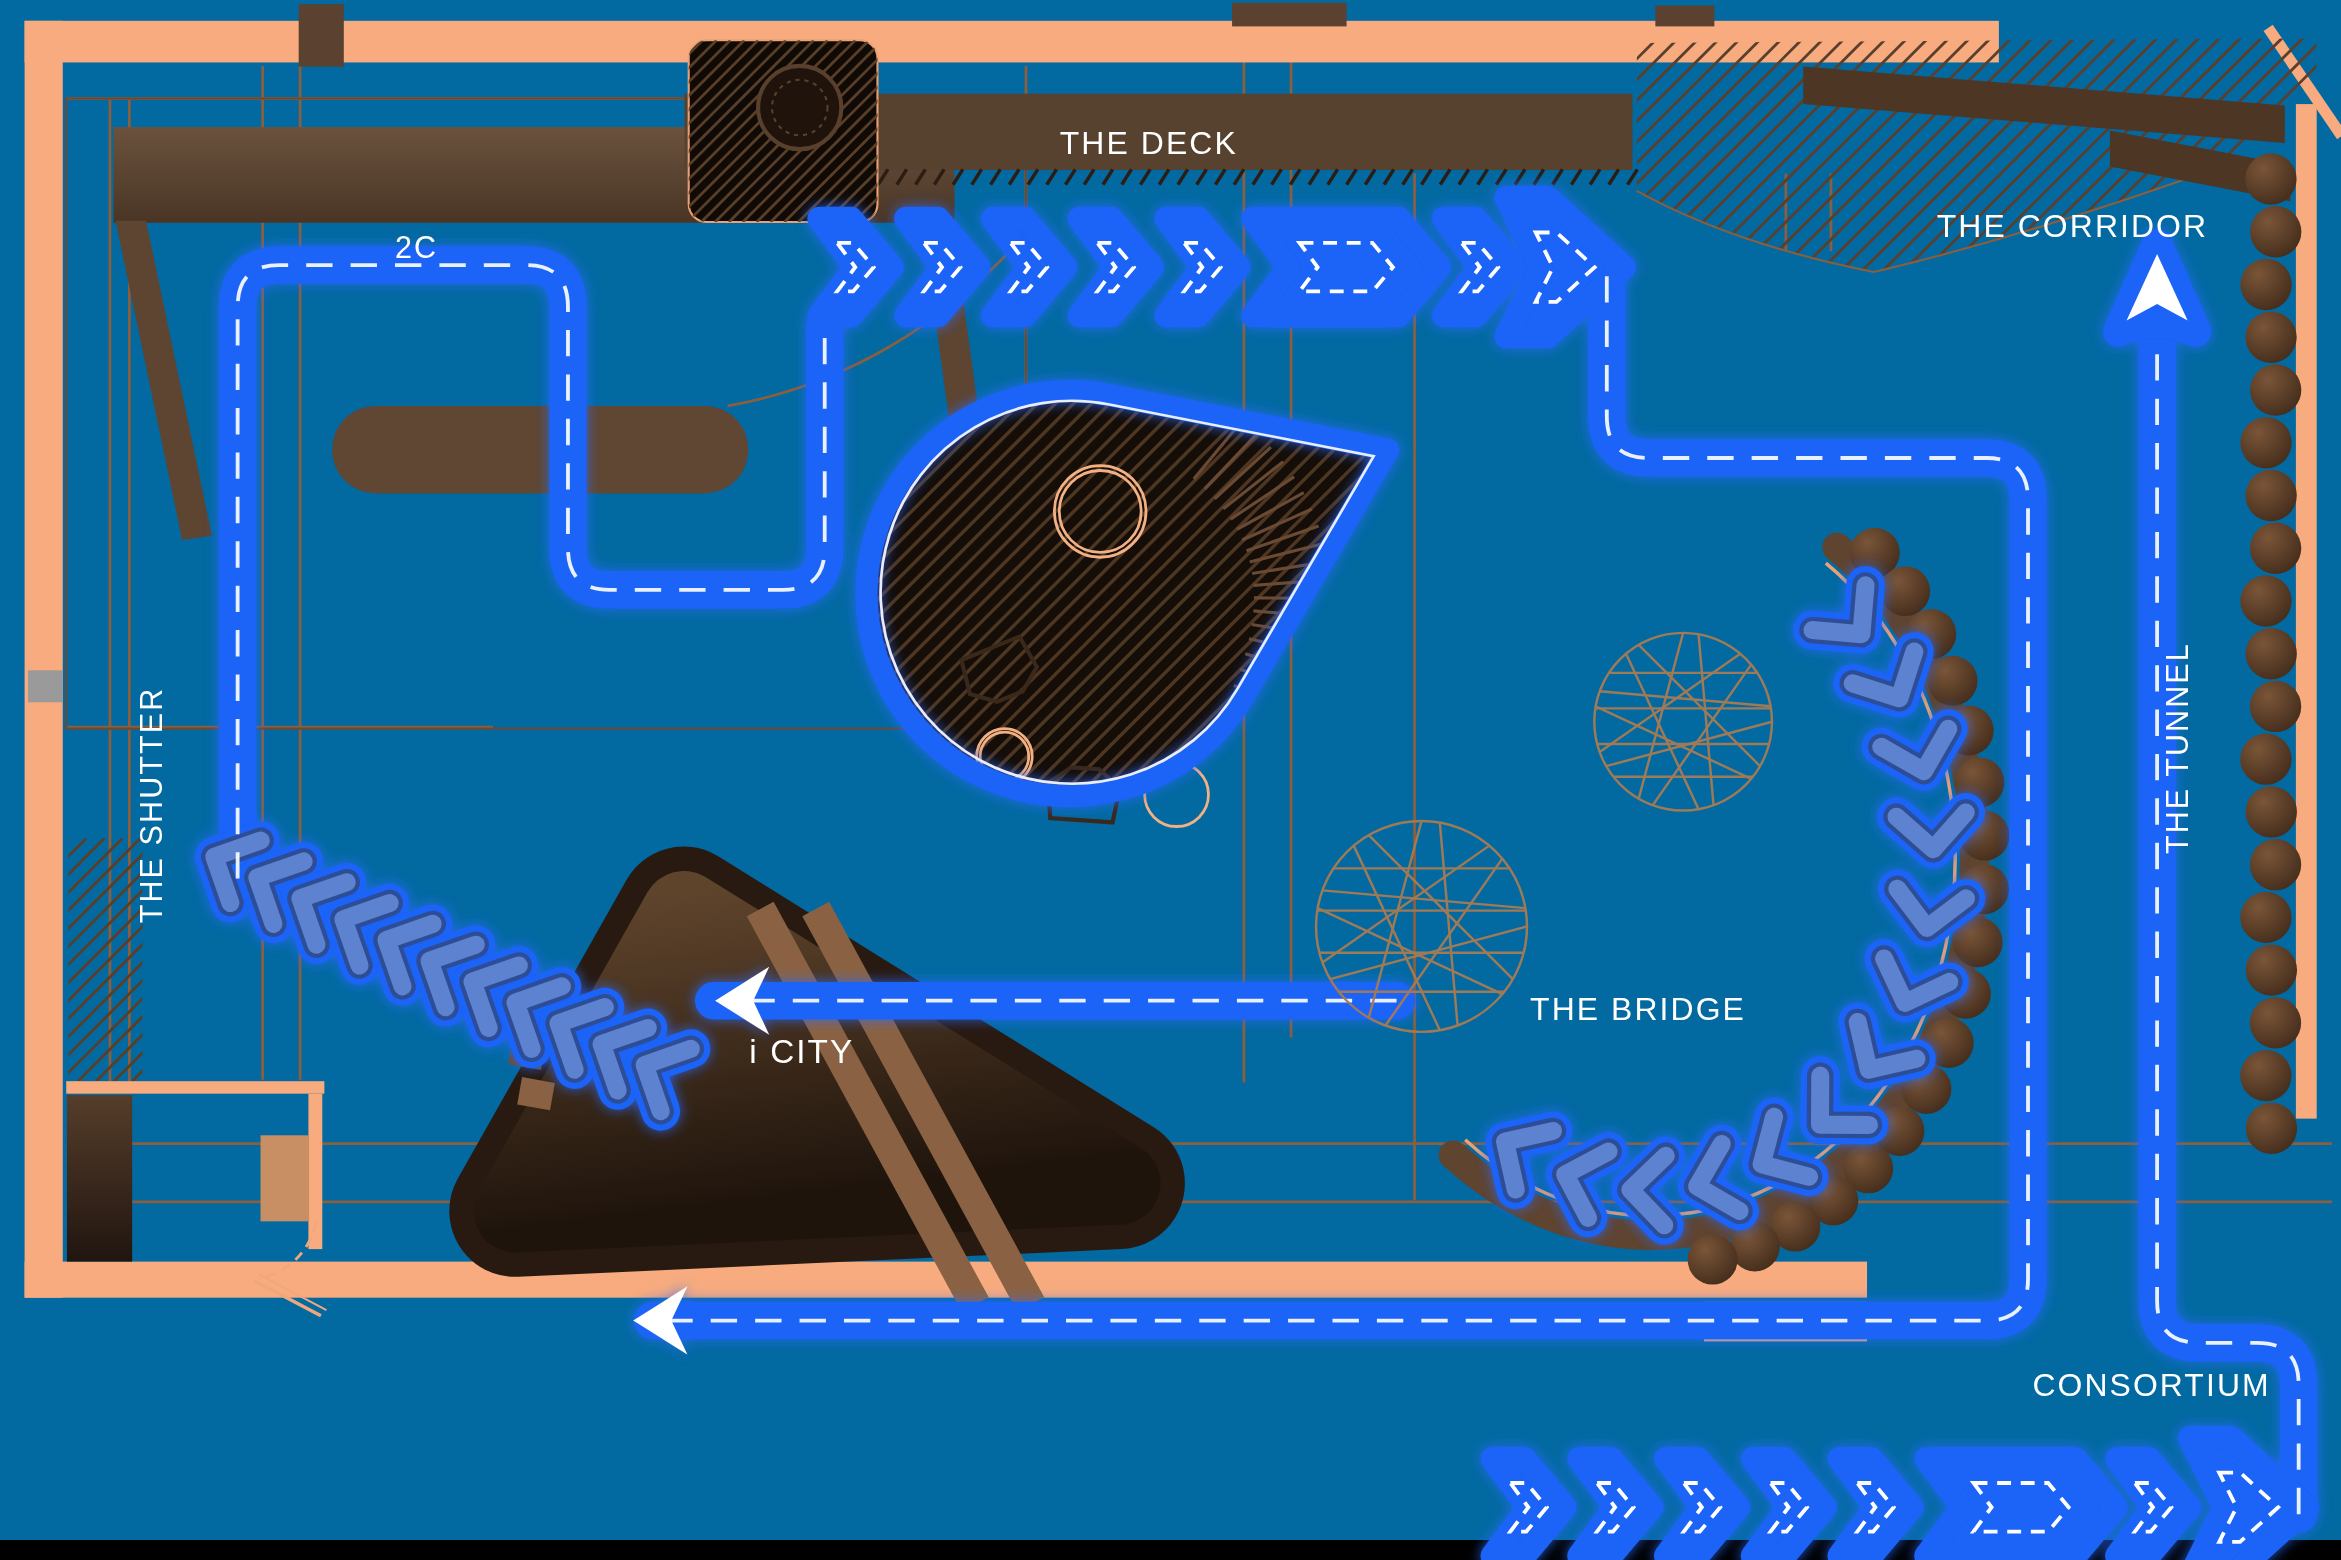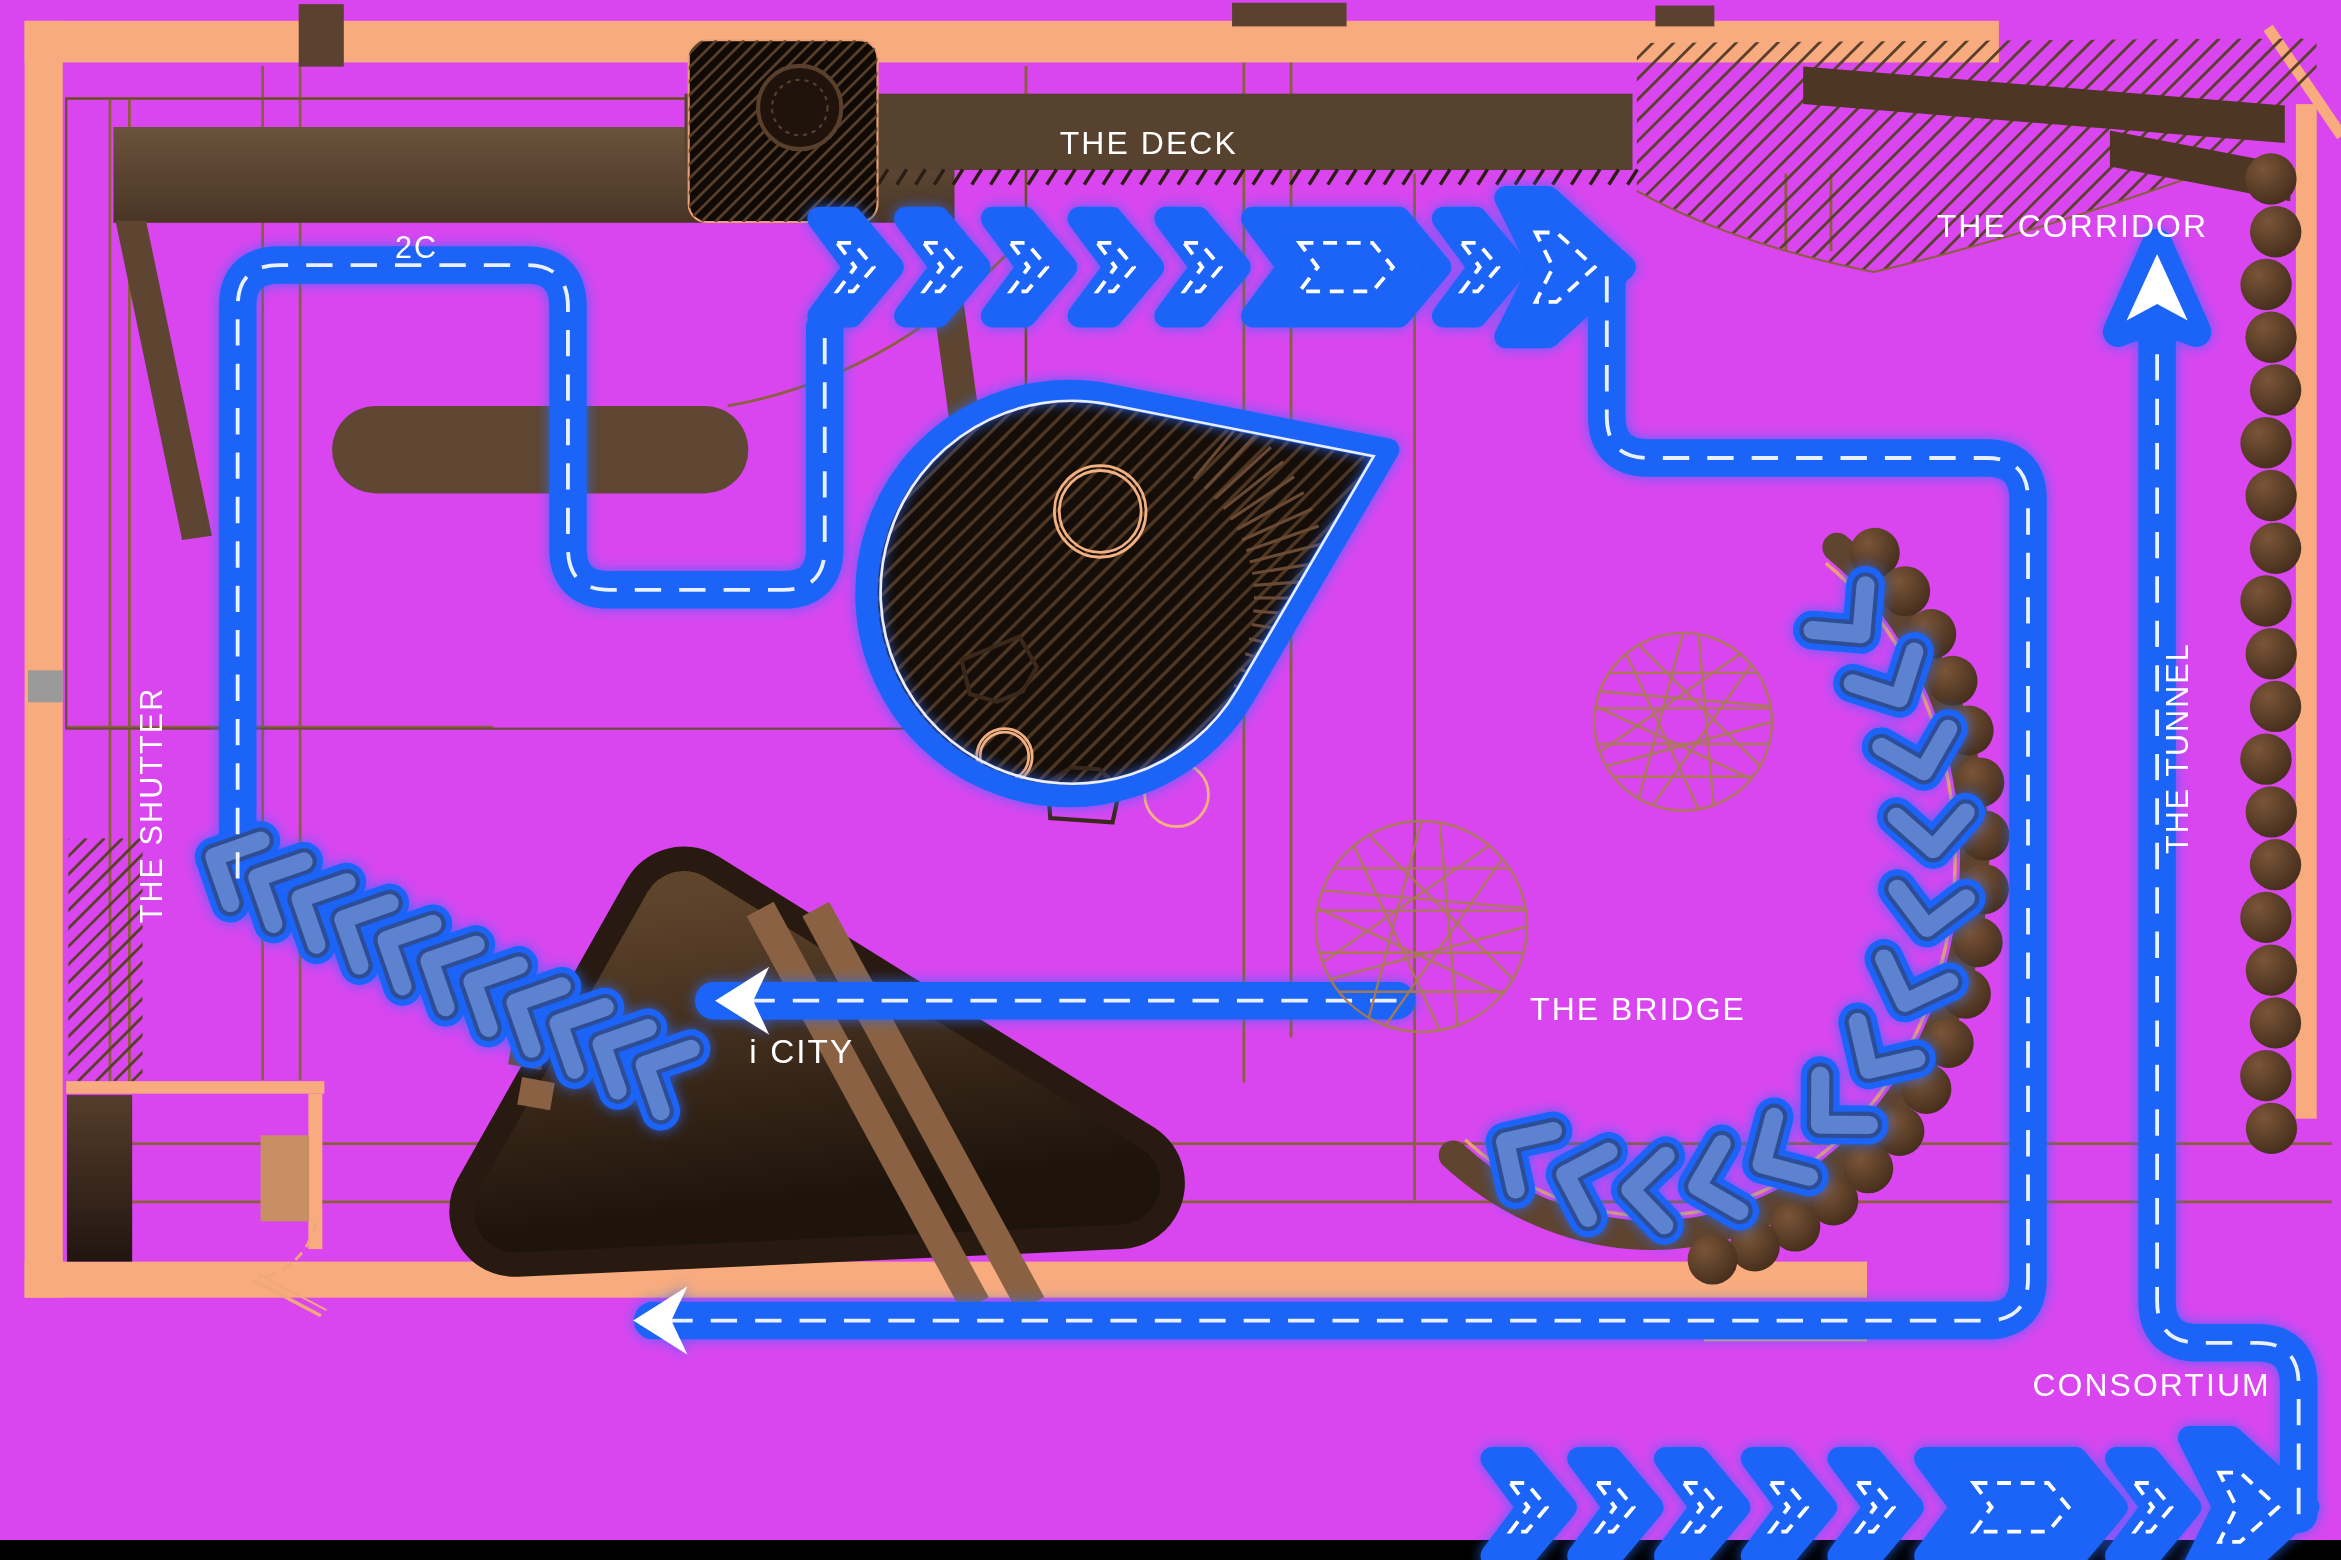--- a/index.html
+++ b/index.html
@@ -1,16 +1,16 @@
 <!DOCTYPE html>
 <html style="font-size:11px"><head>
 <meta charset="utf-8">
 <style>
   html,body{margin:0;padding:0;background:#000;width:2342px;height:1560px;overflow:hidden}
-  #stage{position:relative;width:2342px;height:1540px;background:#d946ef}
+  #stage{position:relative;width:2342px;height:1540px;background:#0369a1}
   svg{position:absolute;left:0;top:0}
   text{font-family:"Liberation Sans",sans-serif;fill:#ffffff;letter-spacing:3px}
 </style>
 </head>
 <body>
 
 <div id="stage">
 <svg id="plan" width="2342" height="1560" viewBox="0 0 3374 2248">
   <defs>
     <filter id="glow" x="-40%" y="-40%" width="180%" height="180%">

